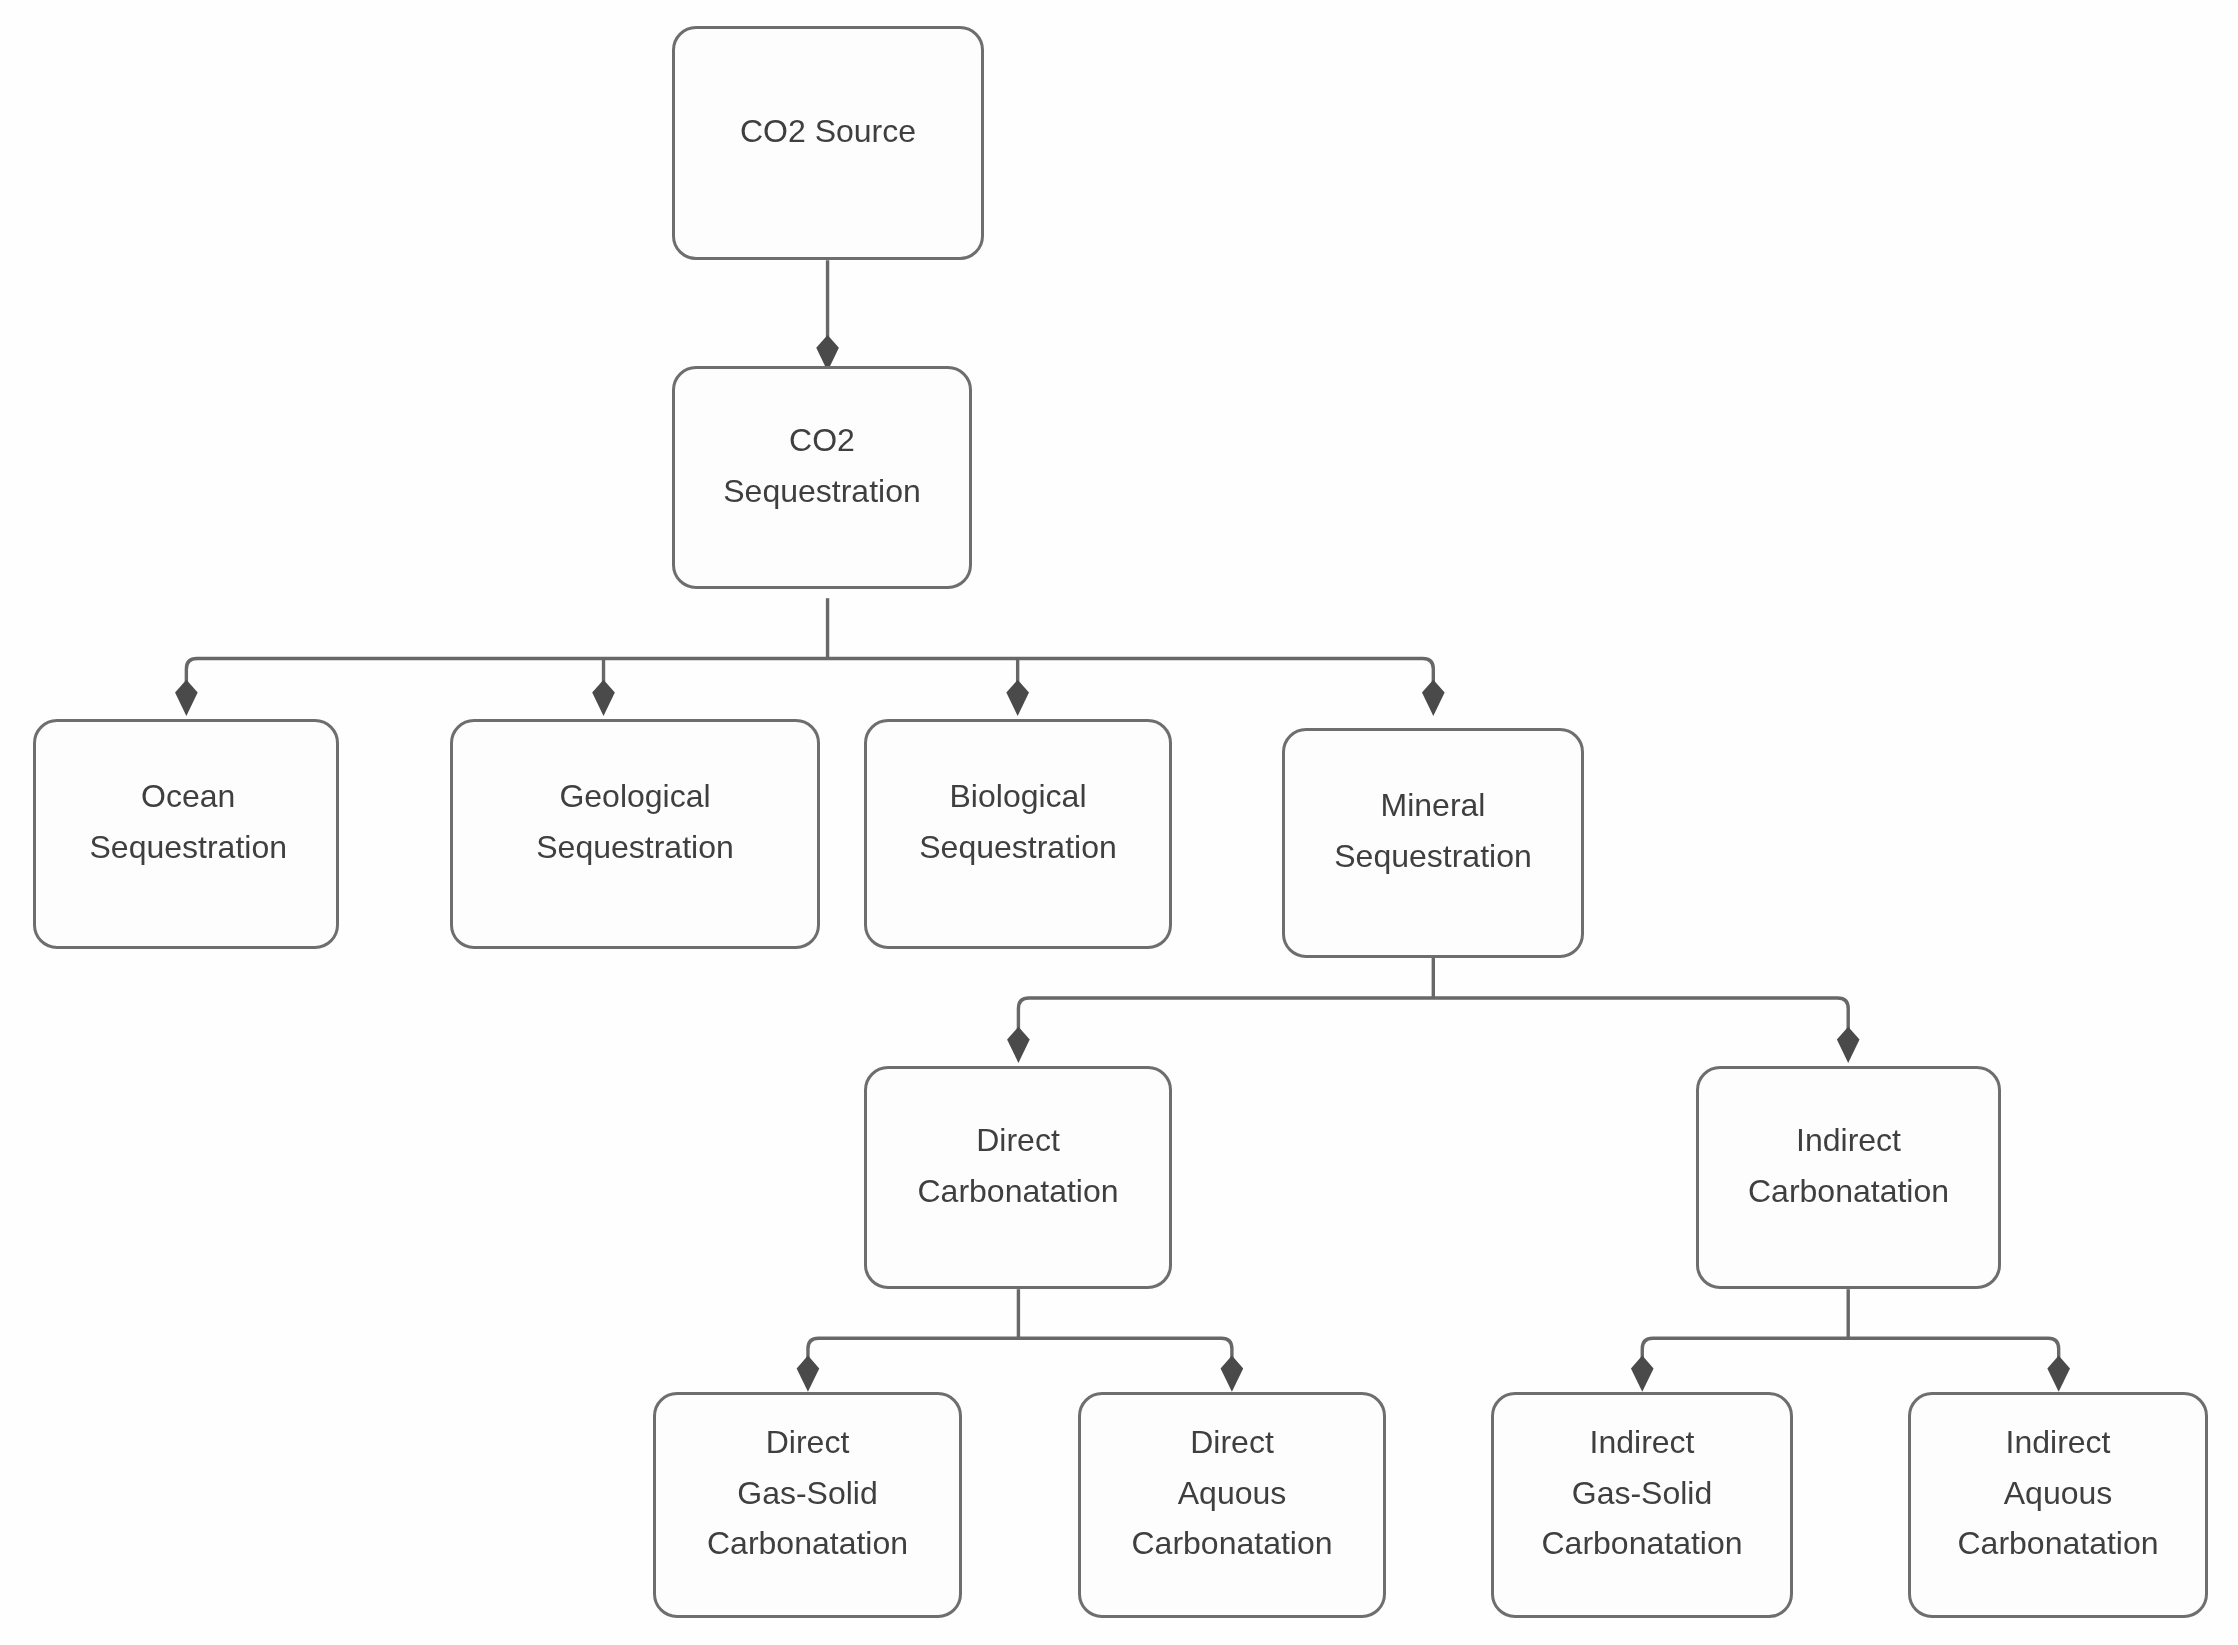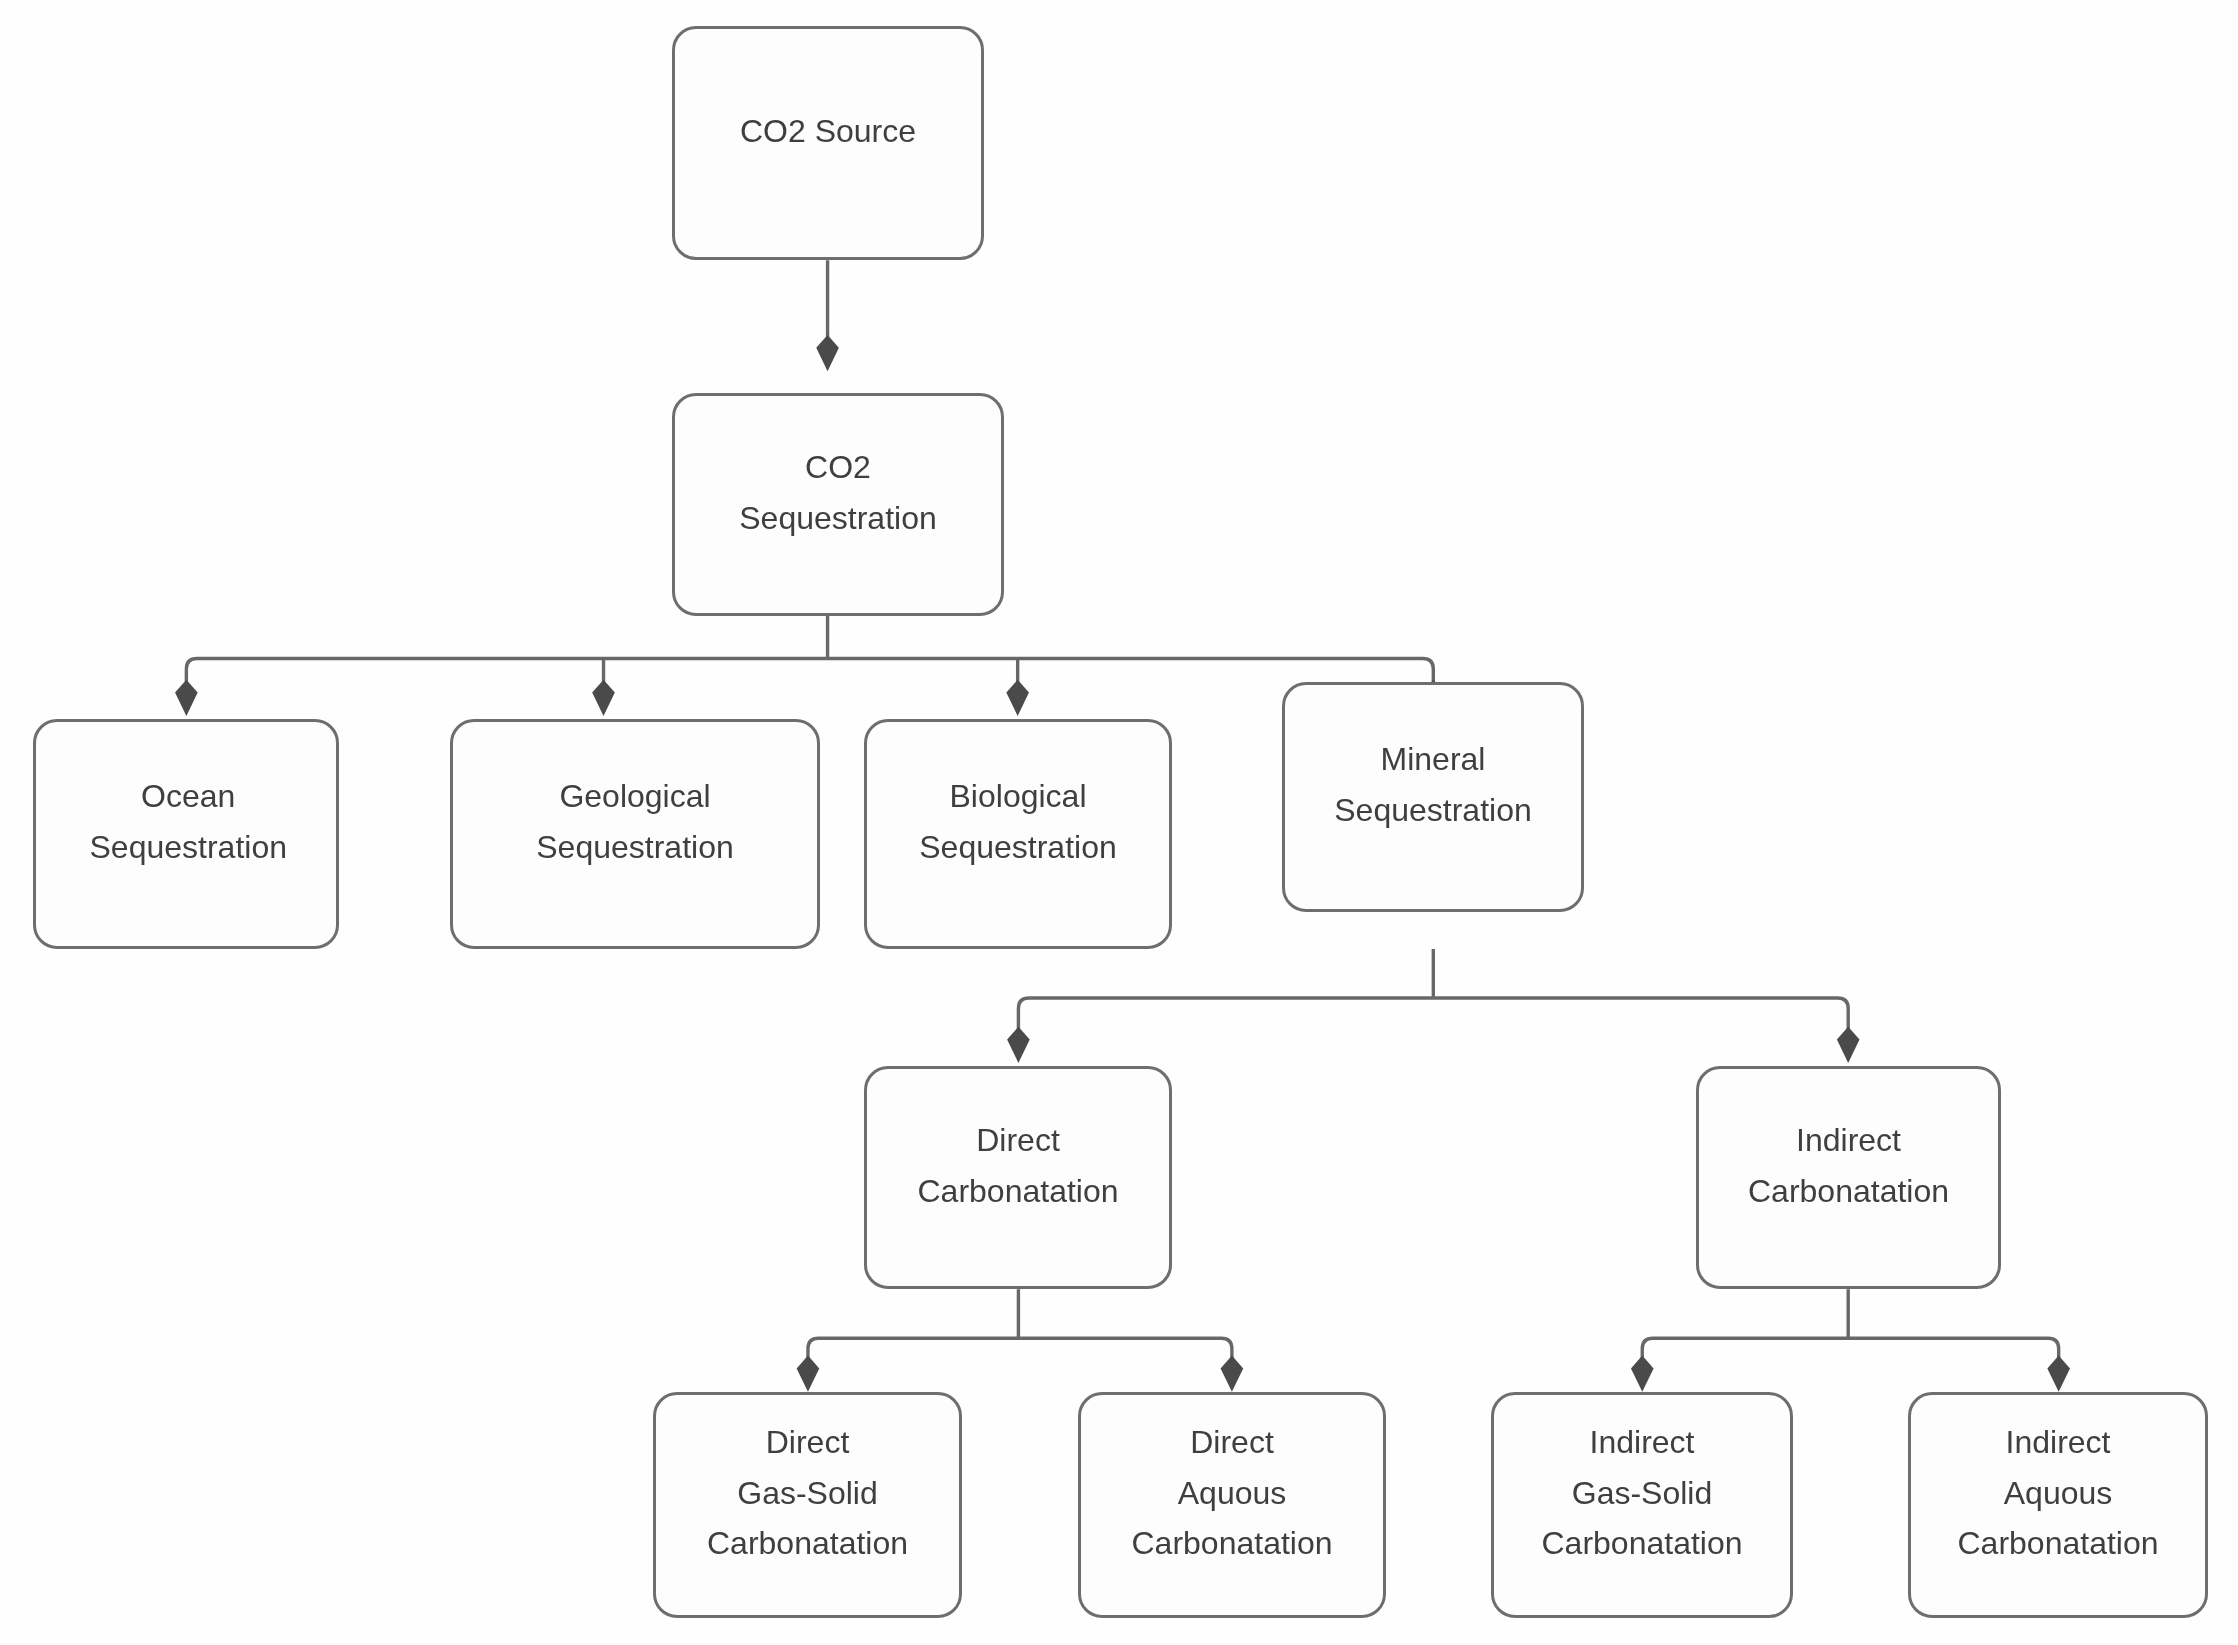--- a/index.html
+++ b/index.html
@@ -82,33 +82,33 @@
     <g>
       <path d="M2450 1709 V1774"></path>
       <path d="M2177 1802 V1788 Q2177 1774 2191 1774 H2715 Q2729 1774 2729 1788 V1802"></path>
       <polygon points="2177,1845 2162,1814 2177,1797 2192,1814"></polygon>
       <polygon points="2729,1845 2714,1814 2729,1797 2744,1814"></polygon>
     </g>
   </svg>
 
   <div class="node" style="left:672px;  top:26.4px;   width:312px; height:234px;">CO2 Source</div>
 
-  <div class="node" style="left:672px;  top:393px;  width:332px; height:223px;">CO2
+  <div class="node" style="left:672px;  top:366px;  width:300px; height:223px;">CO2
 Sequestration</div>
 
   <div class="node" style="left:33px;   top:719px;  width:306px; height:230px;padding-left:12px;">Ocean
 Sequestration</div>
 
   <div class="node" style="left:450px;  top:719px;  width:370px; height:230px;">Geological
 Sequestration</div>
 
   <div class="node" style="left:864px; top:719px;  width:308px; height:230px;">Biological
 Sequestration</div>
 
-  <div class="node" style="left:1282px; top:682px;  width:302px; height:230px;">Mineral
+  <div class="node" style="left:1282px; top:728px;  width:302px; height:230px;">Mineral
 Sequestration</div>
 
   <div class="node" style="left:864px; top:1066px; width:308px; height:223px;">Direct
 Carbonatation</div>
 
   <div class="node" style="left:1696px; top:1066px; width:305px; height:223px;">Indirect
 Carbonatation</div>
 
   <div class="node" style="left:653px;  top:1392px; width:309px; height:226px;">Direct
 Gas-Solid

